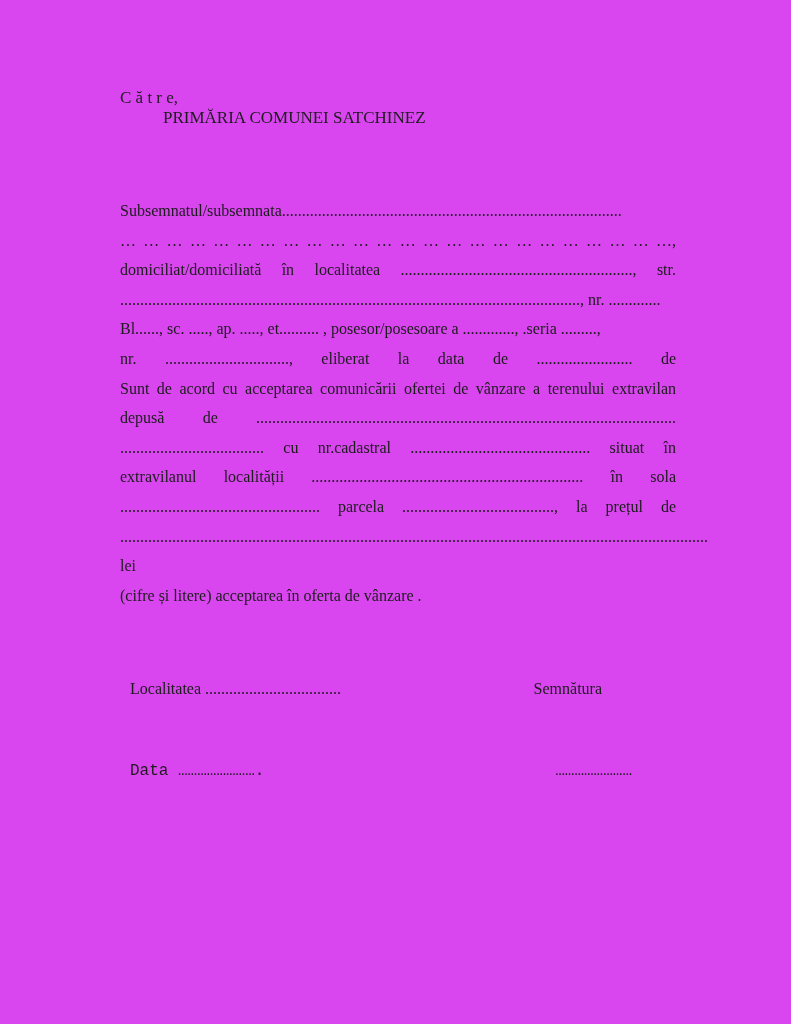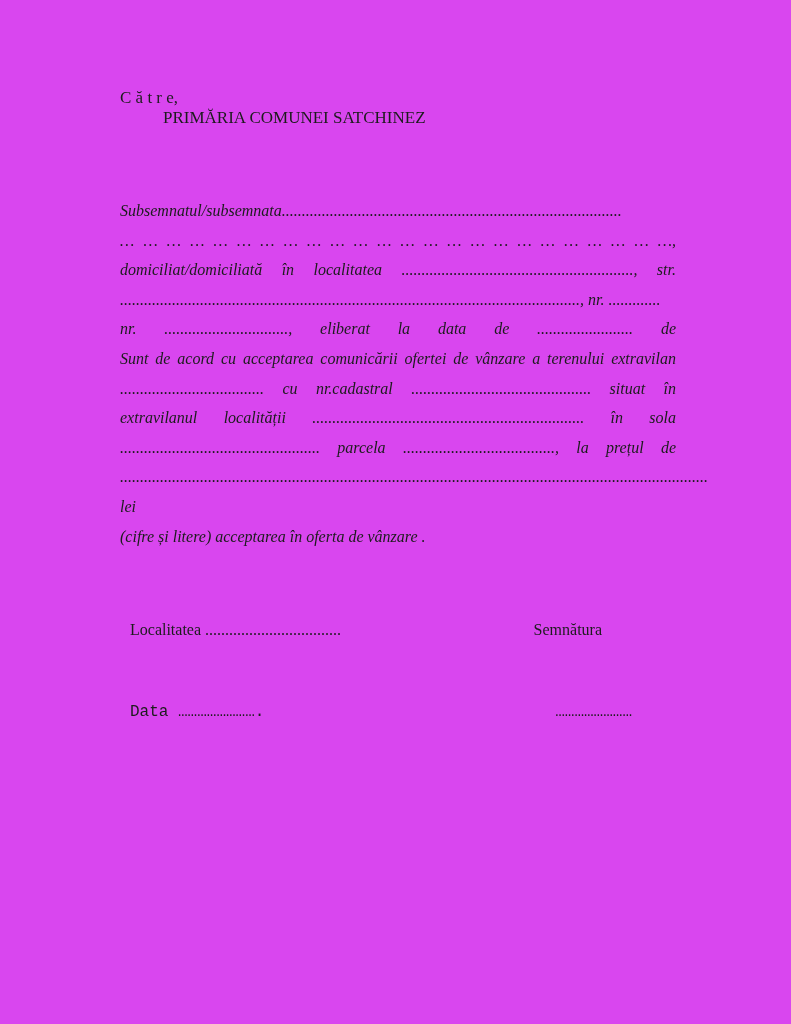--- a/index.html
+++ b/index.html
@@ -13,21 +13,21 @@
   .content {
     position:absolute;
     left:120px; top:88px;
     width:556px;
     font-family:"Liberation Serif","DejaVu Serif",serif;
     color:#1c1c1c;
   }
   .salutation { font-size:17px; }
   .recipient  { font-size:17px; margin-left:43px; }
   .doc-body   { margin-top:68px; font-size:16px; line-height:29.6px; }
-  .line       { min-height:29.6px;font-style:italic; }
+  .line       { min-height:29.6px; }
   .line.jf    { text-align:justify; text-align-last:justify; }
   .footer     { margin-top:70px; font-size:16px; }
   .f-row      { display:flex; align-items:flex-start; }
   .f-row .left  { margin-left:10px; }
   .f-row1 .right { margin-left:auto; margin-right:74px; }
   .f-row2       { margin-top:64px;font-family:Liberation Mono, monospace; }
   .f-row2 .right { margin-left:auto; margin-right:44px; }
 </style>
 </head>
 <body>
@@ -36,22 +36,24 @@
   <div class="content">
 
     <div class="salutation">C ă t r e,</div>
     <div class="recipient">PRIMĂRIA COMUNEI SATCHINEZ</div>
 
     <div class="doc-body">
       <div class="line">Subsemnatul/subsemnata.....................................................................................</div>
       <div class="line jf">… … … … … … … … … … … … … … … … … … … … … … … …,</div>
       <div class="line jf">domiciliat/domiciliată în localitatea .........................................................., str.</div>
       <div class="line">..................................................................................................................., nr. .............</div>
+      <div class="line">Bl......, sc. ....., ap. ....., et.......... , posesor/posesoare a ............., .seria .........,</div>
       <div class="line jf">nr. ..............................., eliberat la data de ........................ de</div>
       <div class="line jf">Sunt de acord cu acceptarea comunicării ofertei de vânzare a terenului extravilan</div>
+      <div class="line jf">depusă de .........................................................................................................</div>
       <div class="line jf">.................................... cu nr.cadastral ............................................. situat în</div>
       <div class="line jf">extravilanul localității .................................................................... în sola</div>
       <div class="line jf">.................................................. parcela ......................................, la prețul de</div>
       <div class="line jf">................................................................................................................................................... lei</div>
       <div class="line">(cifre și litere) acceptarea în oferta de vânzare .</div>
     </div>
 
     <div class="footer">
       <div class="f-row f-row1">
         <span class="left">Localitatea ..................................</span>

